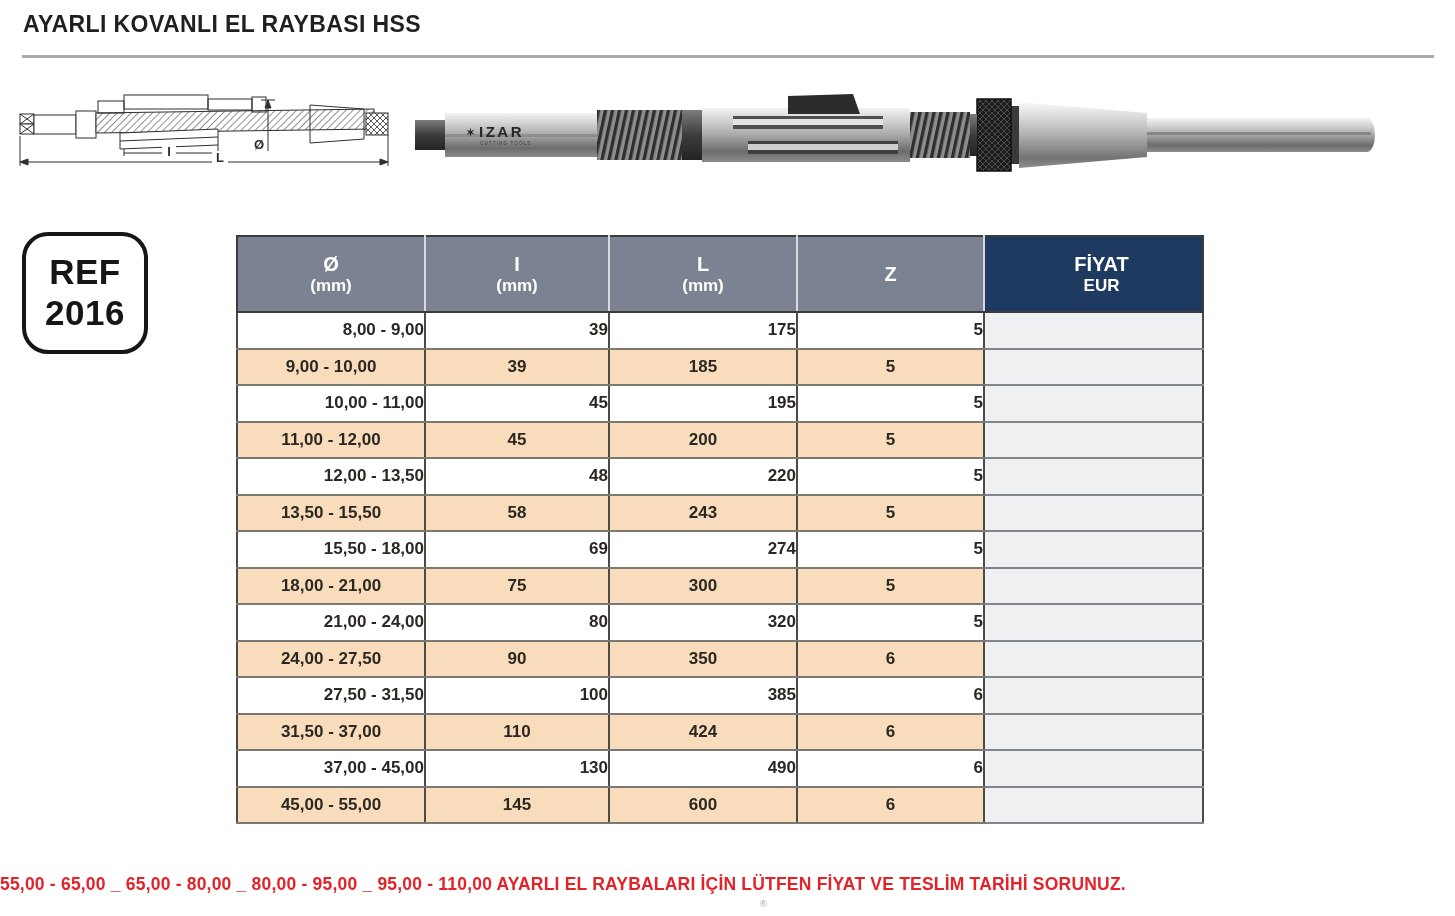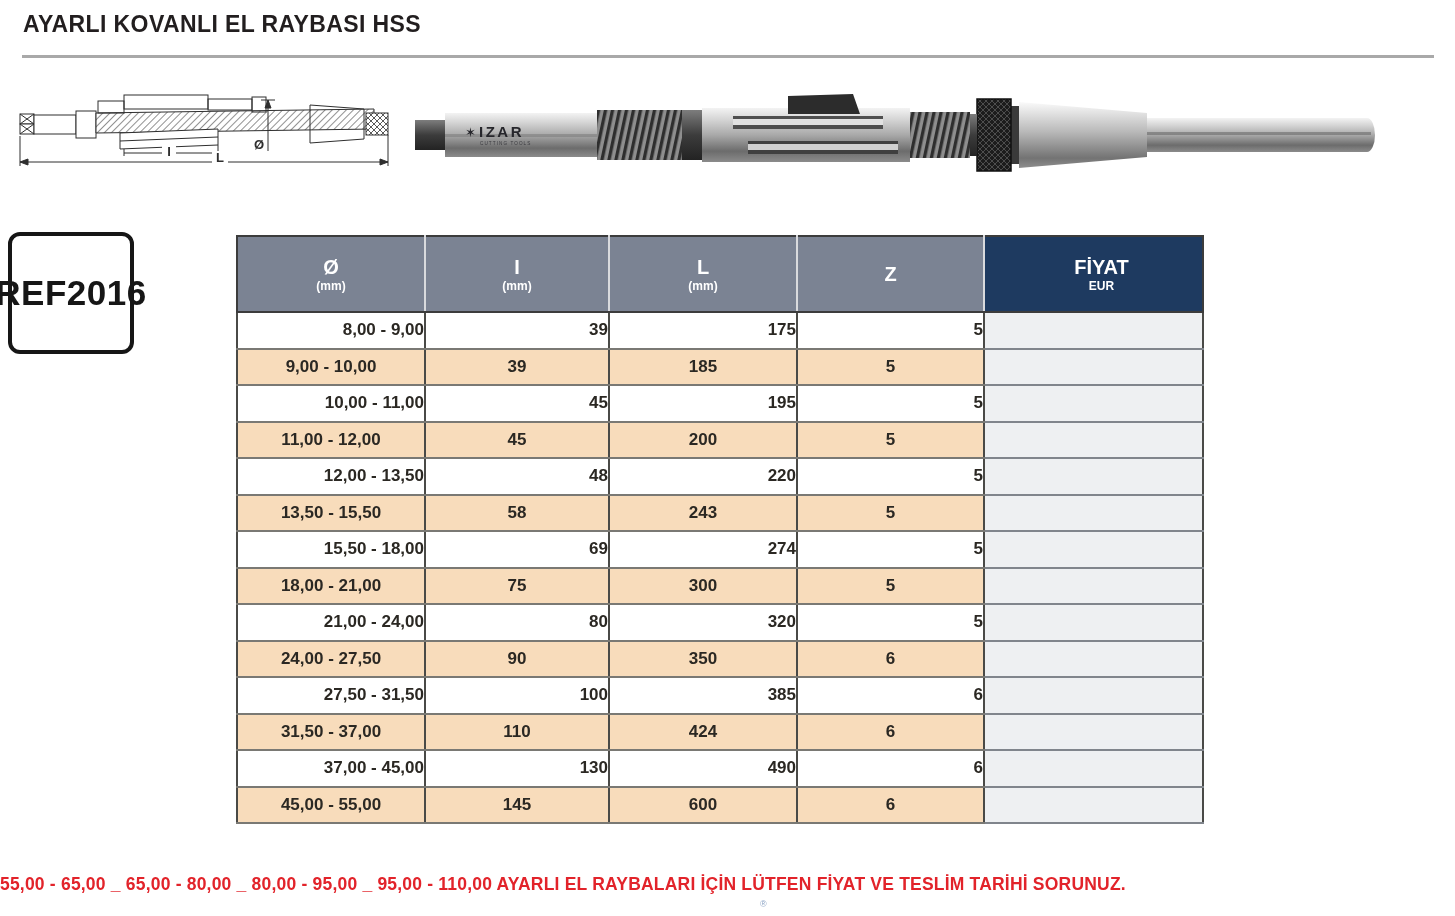--- a/index.html
+++ b/index.html
@@ -10,39 +10,39 @@
     --price-gray:#eef0f2;--note-red:#e2232a;
   }
   .title{
     position:absolute;left:23px;top:11px;font-size:23px;font-weight:800;
     color:#221e1f;letter-spacing:.4px;text-align:right;
   }
   .title-rule{position:absolute;left:22px;top:55px;width:1412px;height:3px;background:#a9a9a9;}
   .tech-drawing{position:absolute;left:14px;top:88px;}
   .product-photo{position:absolute;left:413px;top:86px;}
   .ref-badge{
-    position:absolute;left:8px;top:232px;width:118px;height:114px;
-    border:4px solid #161616;border-radius:12px;
-    display:flex;align-items:center;justify-content:center;
+    position:absolute;left:22px;top:232px;width:118px;height:114px;
+    border:4px solid #161616;border-radius:26px;
+    display:flex;flex-direction:column;align-items:center;justify-content:center;
     color:#161616;font-weight:800;font-size:35px;line-height:1.16;letter-spacing:.5px;
   }
   table.size-table{
     position:absolute;left:236px;top:235px;width:966px;
     border-collapse:collapse;table-layout:fixed;
   }
   .size-table th{
     height:74px;text-align:center;vertical-align:middle;color:#ffffff;
     border-left:2px solid #d9dadd;border-right:2px solid #d9dadd;
     border-top:2px solid #3c3c3c;border-bottom:2px solid #3c3c3c;
     padding:0;
   }
   .size-table th:first-child{border-left:2px solid #3c3c3c;}
   .size-table th:last-child{border-right:2px solid #3c3c3c;}
   .size-table th .l1{font-size:20px;font-weight:700;}
-  .size-table th .l2{font-size:12px;font-weight:700;}
+  .size-table th .l2{font-size:17px;font-weight:700;}
   th.h-gray{background:var(--header-gray);}
   th.h-navy{background:var(--header-navy);padding-left:16px;}
   .size-table td{
     height:34.5px;text-align:center;vertical-align:middle;
     font-size:17px;font-weight:600;color:#2b2823;padding:0;
     border-top:2px solid #7a7974;border-bottom:2px solid #7a7974;
     border-left:2px solid #4a4a47;border-right:2px solid #4a4a47;
   }
   tr.white td{background:#ffffff;text-align:right;}
   tr.peach td{background:var(--row-peach);}

